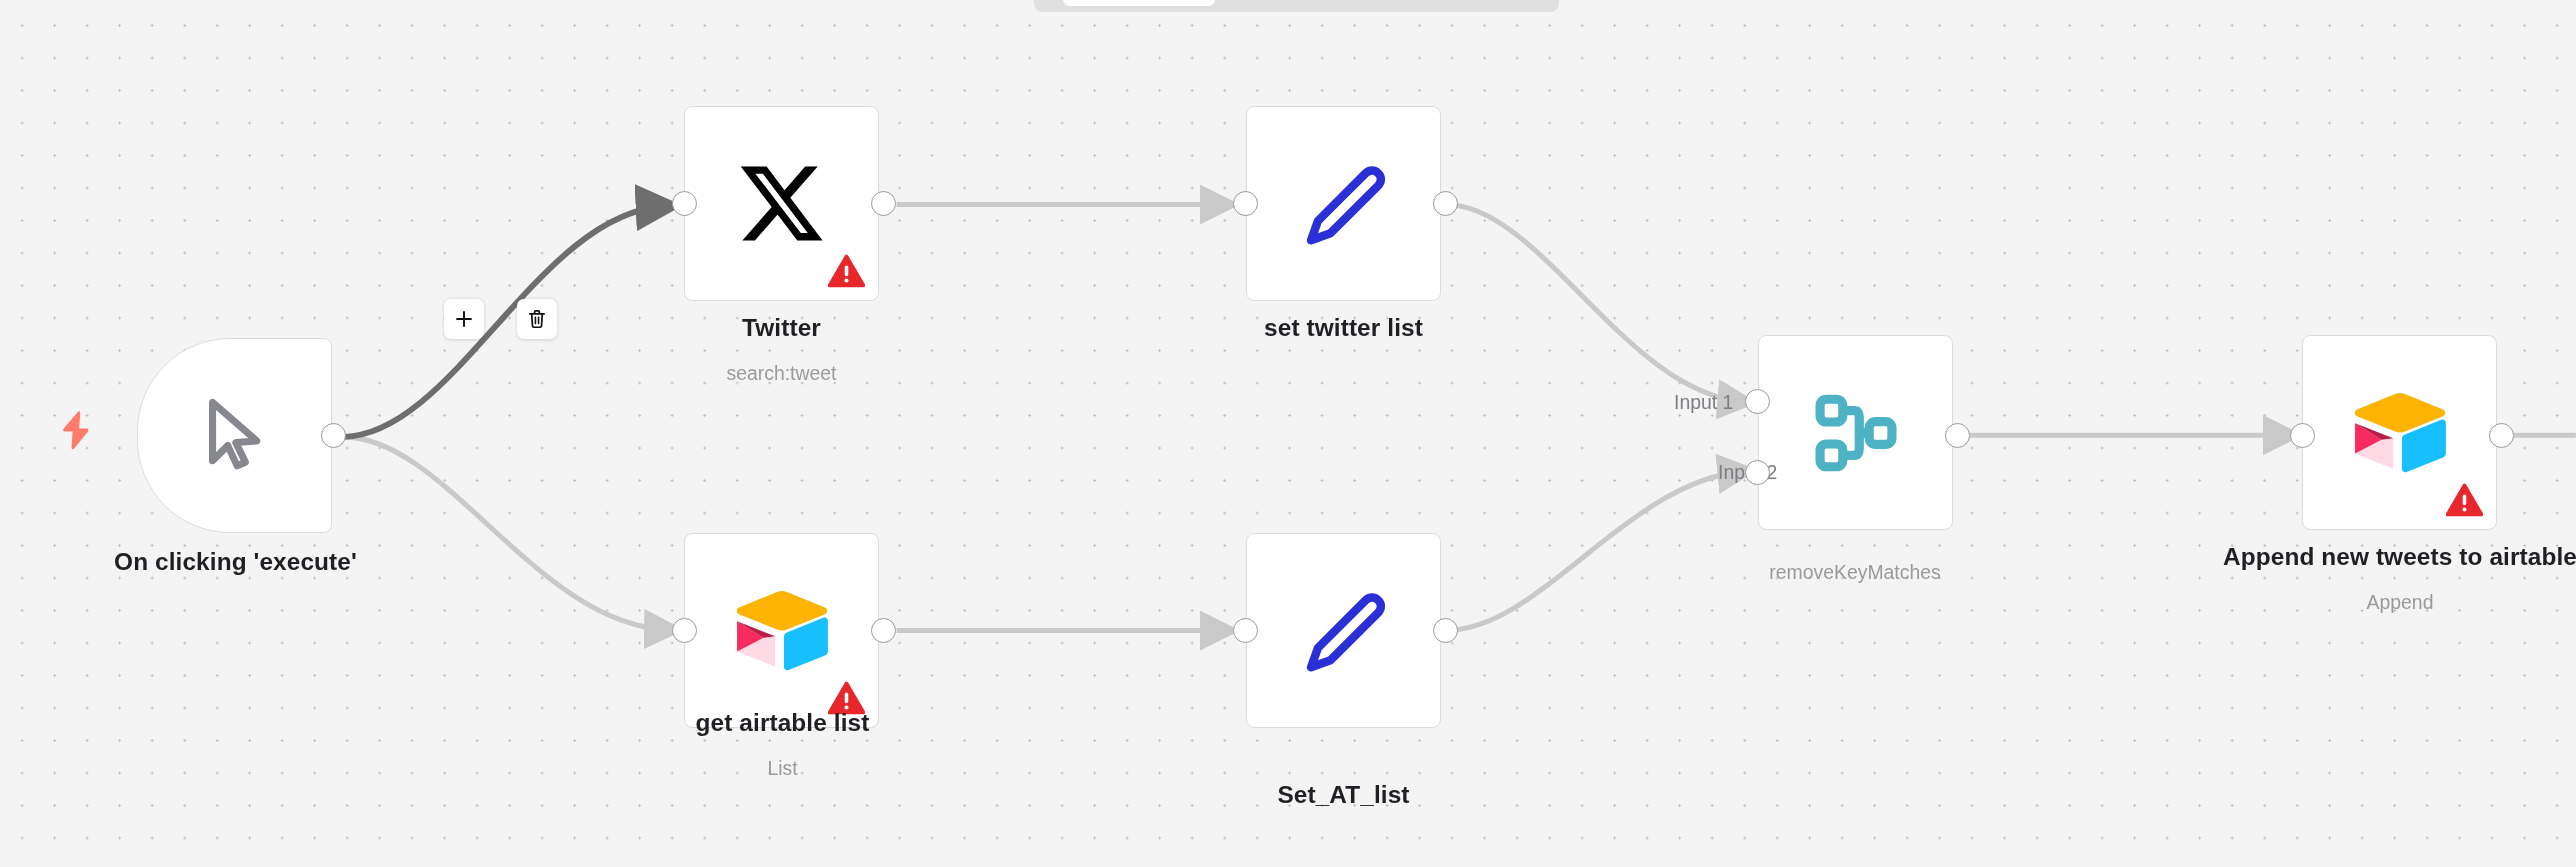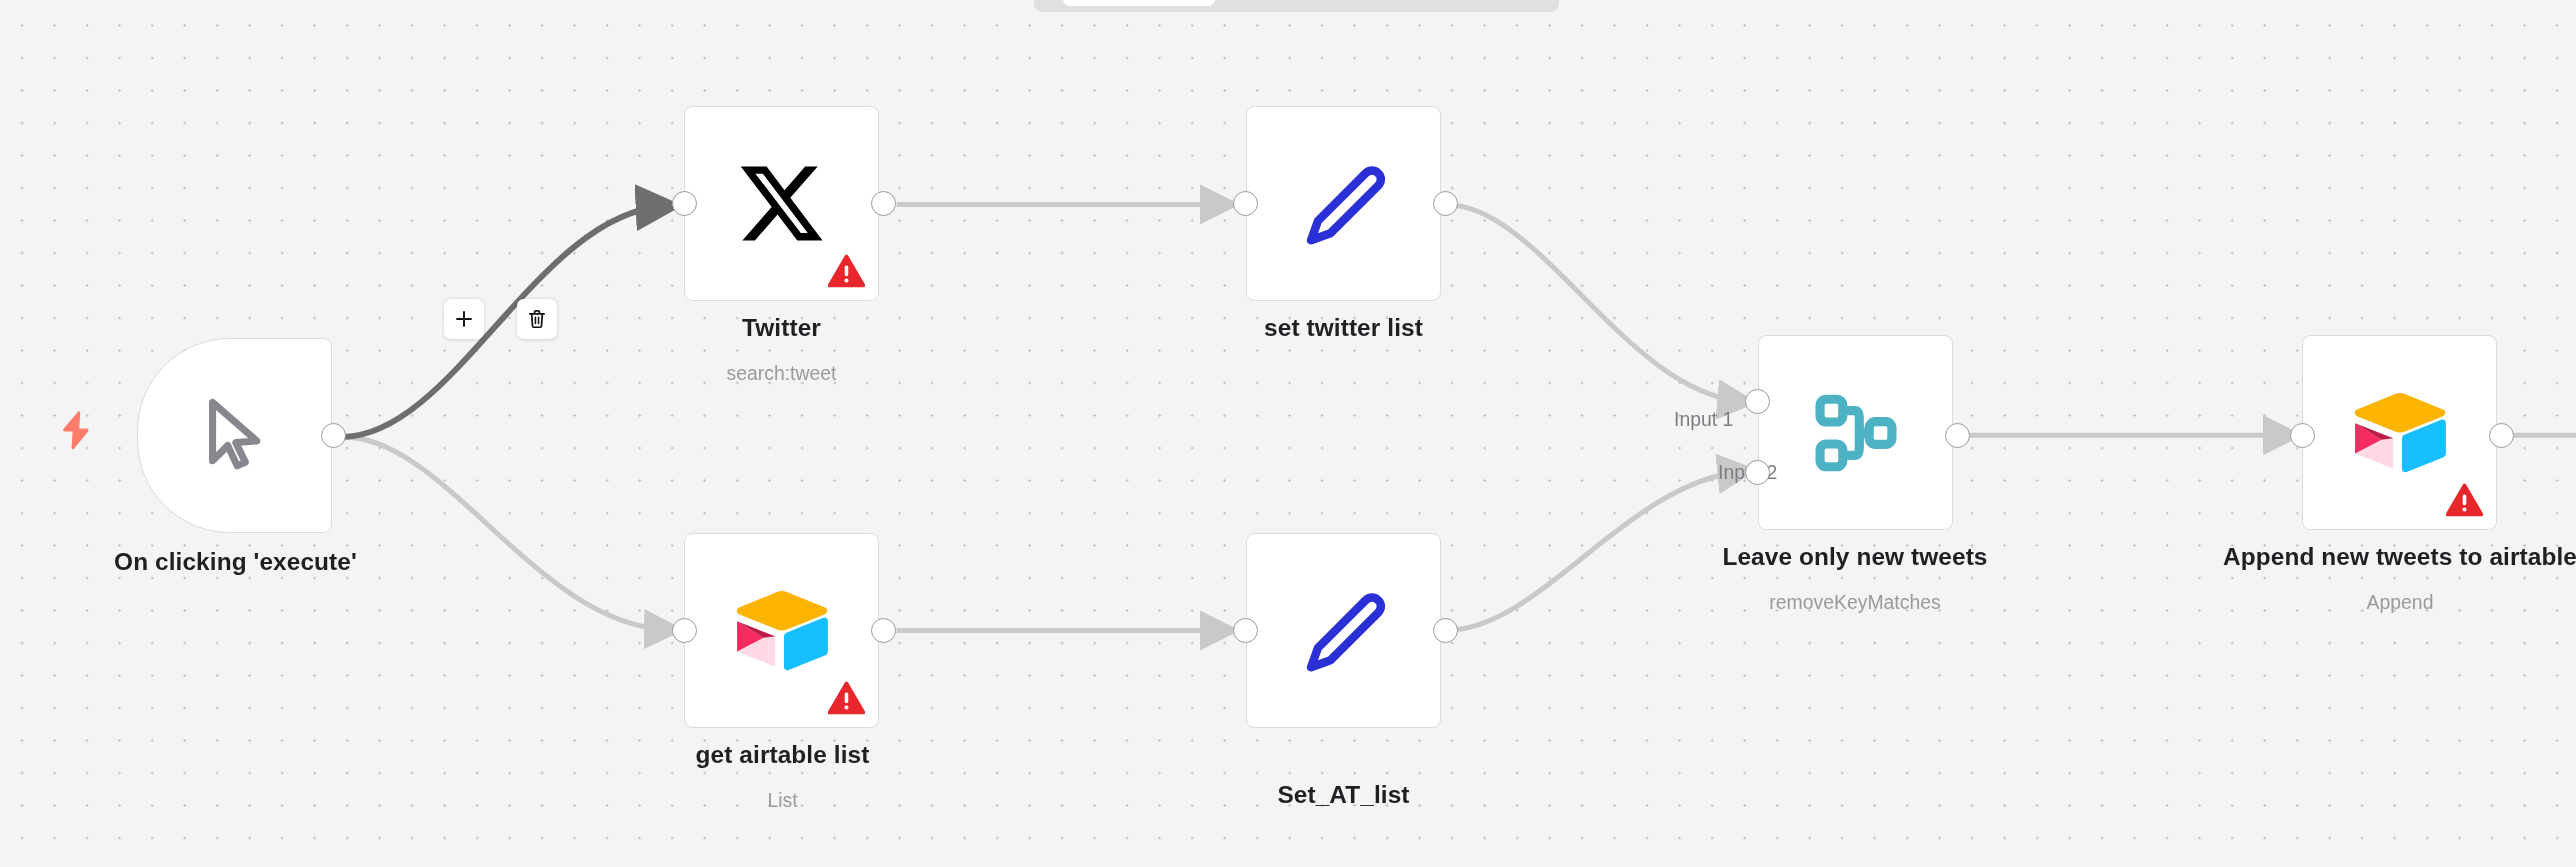--- a/index.html
+++ b/index.html
@@ -217,21 +217,21 @@
       <path d="M8 66 L86 97 L62 100 Z" fill="#ba1e48"></path>
     </svg>
     <svg class="warn-badge" viewBox="0 0 24 22">
       <path d="M12 1.6 L23 20.4 L1 20.4 Z" fill="#e8272c" stroke="#e8272c" stroke-width="2.4" stroke-linejoin="round"></path>
       <rect x="10.85" y="7.4" width="2.3" height="7" rx="1.1" fill="#ffffff"></rect>
       <circle cx="12" cy="17.2" r="1.3" fill="#ffffff"></circle>
     </svg>
   </div>
   <div class="endpoint" style="left:672px; top:618px;"></div>
   <div class="endpoint" style="left:871px; top:618px;"></div>
-  <div class="caption" style="left:631px; top:740px; width:303px;">
+  <div class="caption" style="left:631px; top:708px; width:303px;">
     <span class="title">get airtable list</span>
     <span class="subtitle">List</span>
   </div>
 
   <div class="node" style="left:1246px; top:533px; width:195px; height:195px;">
     <svg class="node-icon" viewBox="0 0 24 24" width="88" height="88">
       <path d="M17.9 3.6 C18.9 2.6 20.4 2.6 21.3 3.6 C22.3 4.5 22.3 6.0 21.3 7.0 L8.3 20.0 L3.0 21.9 L4.9 16.6 Z" fill="none" stroke="#2b30d6" stroke-width="2.3" stroke-linejoin="round" stroke-linecap="round"></path>
     </svg>
   </div>
   <div class="endpoint" style="left:1233px; top:618px;"></div>
@@ -245,24 +245,23 @@
       <rect x="2.2" y="2.8" width="6.2" height="6.2" rx="1.7" fill="none" stroke="#4db3c4" stroke-width="2.5"></rect>
       <rect x="2.2" y="15.0" width="6.2" height="6.2" rx="1.7" fill="none" stroke="#4db3c4" stroke-width="2.5"></rect>
       <rect x="15.6" y="8.9" width="6.2" height="6.2" rx="1.7" fill="none" stroke="#4db3c4" stroke-width="2.5"></rect>
       <path d="M8.6 5.9 L11.6 5.9 C12.7 5.9 12.9 6.9 12.9 8.2 L12.9 11.9 L15.4 11.9" fill="none" stroke="#4db3c4" stroke-width="2.5" stroke-linecap="round" stroke-linejoin="round"></path>
       <path d="M8.6 18.1 L11.6 18.1 C12.7 18.1 12.9 17.1 12.9 15.8 L12.9 12.1 L15.4 12.1" fill="none" stroke="#4db3c4" stroke-width="2.5" stroke-linecap="round" stroke-linejoin="round"></path>
     </svg>
   </div>
   <div class="endpoint" style="left:1745px; top:389px;"></div>
   <div class="endpoint" style="left:1745px; top:460px;"></div>
   <div class="endpoint" style="left:1945px; top:423px;"></div>
-  <div class="input-label" style="left:1674px; top:391px;margin-top:17px;">Input 1</div>
+  <div class="input-label" style="left:1674px; top:391px;">Input 1</div>
   <div class="input-label" style="left:1718px; top:461px;">Input 2</div>
   <div class="caption" style="left:1670px; top:542px; width:370px;">
-    <span class="title">Leave only new tweets</span>
     <span class="subtitle">removeKeyMatches</span>
   </div>
 
   <div class="node" style="left:2302px; top:335px; width:195px; height:195px;">
     <svg class="node-icon" viewBox="0 0 200 170" width="98" height="83">
       <path d="M90 6 L12 38 C6 40.5 6 49 12 51.5 L90 83 C96 85.5 104 85.5 110 83 L188 51.5 C194 49 194 40.5 188 38 L110 6 C104 3.5 96 3.5 90 6 Z" fill="#fcb400"></path>
       <path d="M104 98 L104 160 C104 165 109 168 113.5 166 L188 136 C192 134.5 194 131 194 127 L194 65 C194 60 189 57 184.5 59 L110 89 C106 90.5 104 94 104 98 Z" fill="#18bfff"></path>
       <path d="M8 66 L8 128 L86 159 L86 97 Z" fill="#ff3268" opacity="0.18"></path>
       <path d="M8 66 L8 128 L62 100 Z" fill="#f82b60"></path>
       <path d="M8 66 L86 97 L62 100 Z" fill="#ba1e48"></path>

